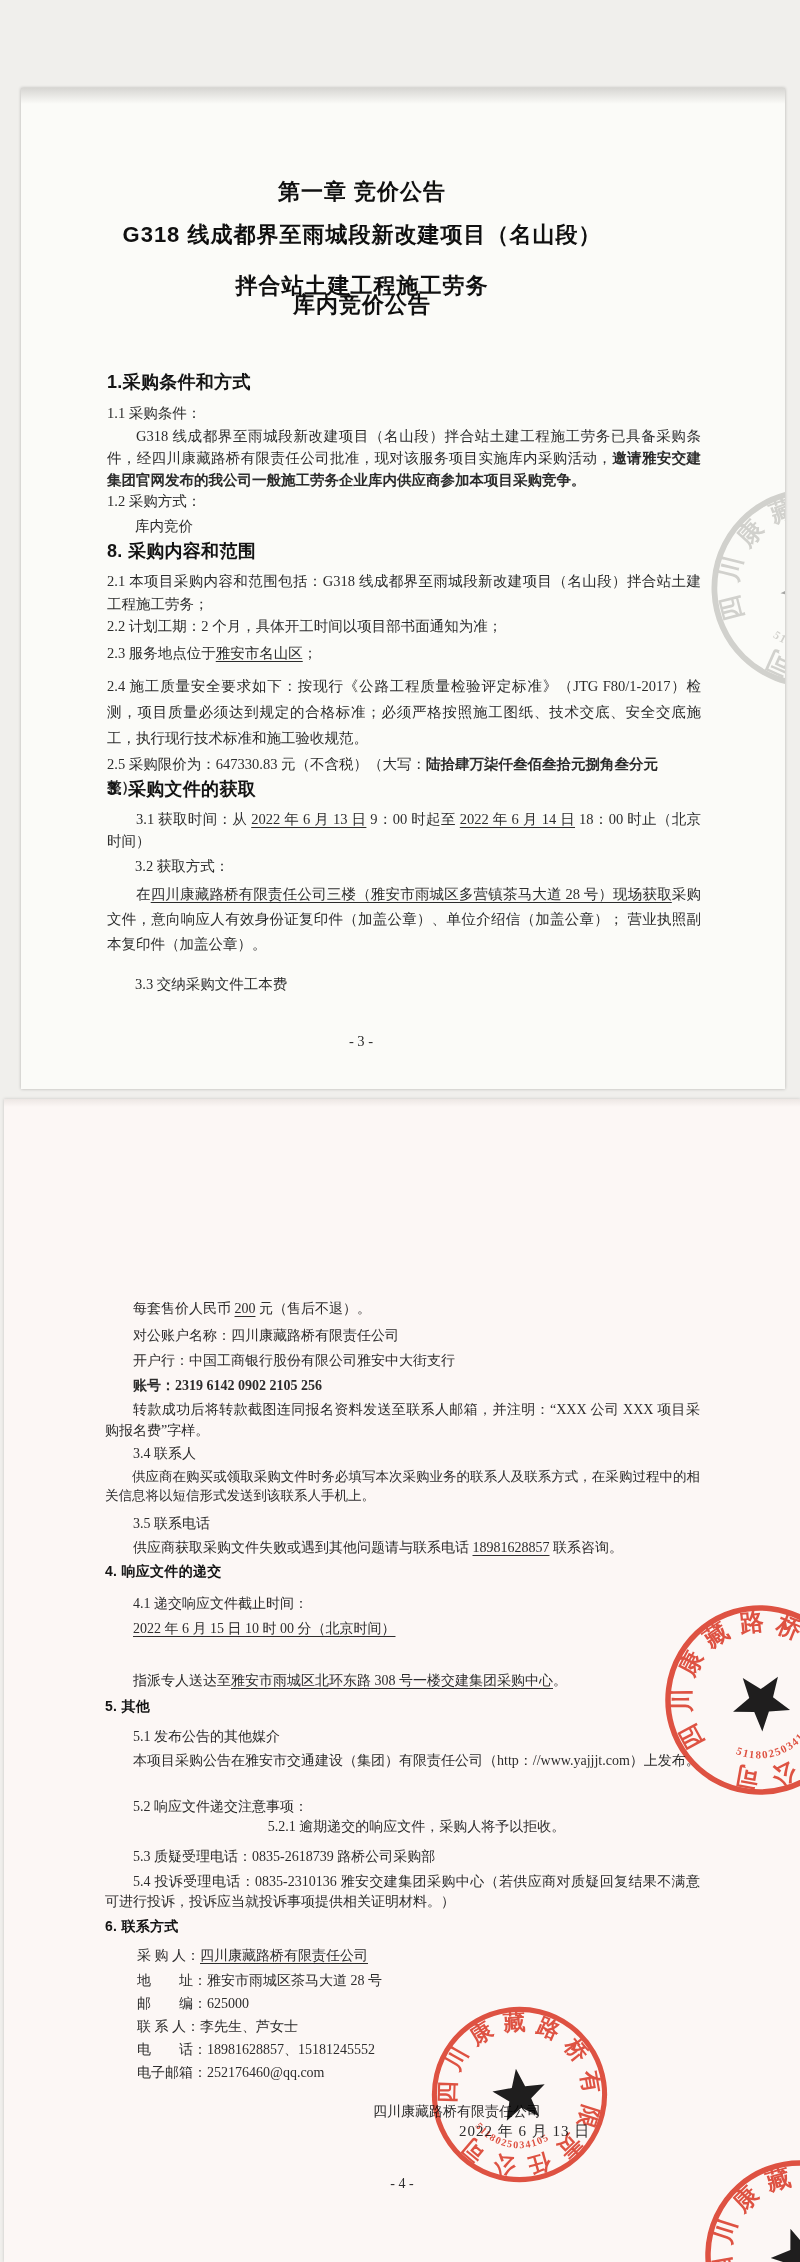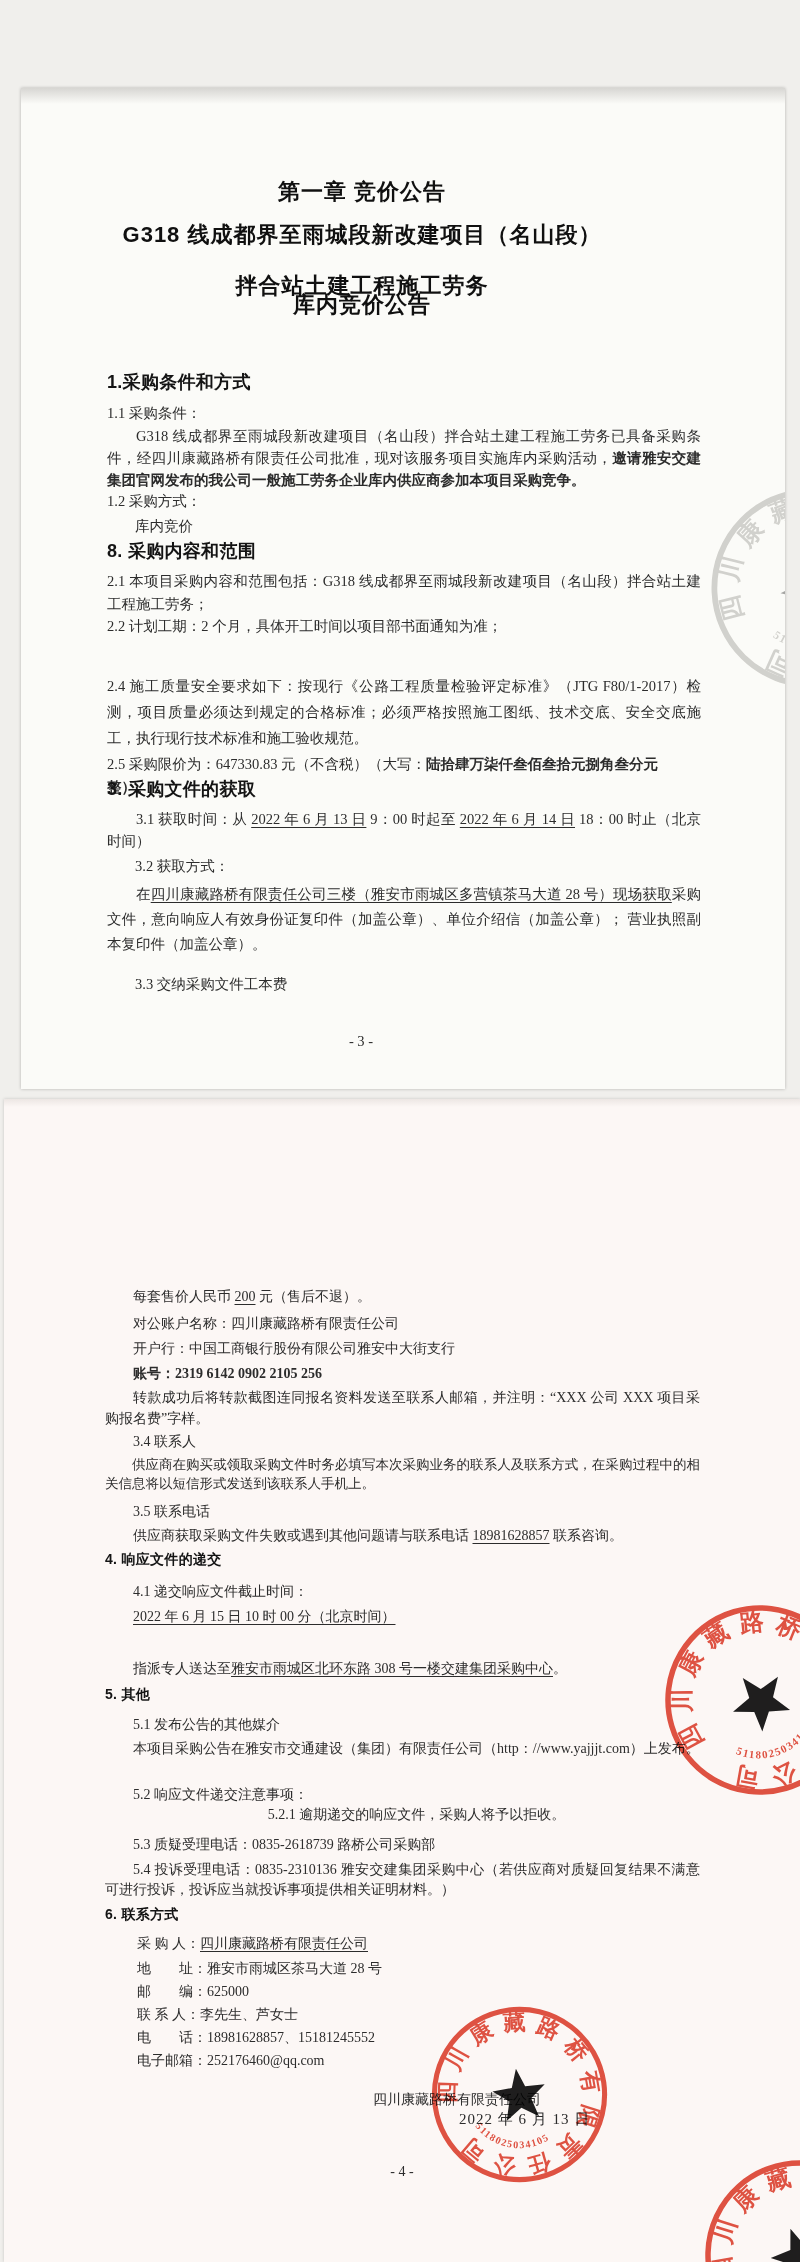--- a/index.html
+++ b/index.html
@@ -17,21 +17,21 @@
     background:linear-gradient(#b3b1ad, rgba(255,255,255,0)); opacity:.5; pointer-events:none; }
   #page2 {
     left:4px; top:1099px; width:796px; height:1163px;
     background:#fcf7f5; box-shadow:0 0 3px rgba(0,0,0,.18);
   }
   #page2::before { content:""; position:absolute; left:0; top:0; right:0; height:8px;
     background:linear-gradient(#ddd6d2, rgba(255,255,255,0)); opacity:.5; pointer-events:none; }
 
   .blk { position:absolute; left:86px; width:594px;
     font-size:14.5px; line-height:23px; color:#2c2c2c; }
-  #page2 .blk { left:101px; width:595px; font-size:14px; }
+  #page2 .blk { left:101px; width:595px; font-size:14px;margin-top:12px; }
   .t { font-family:"Liberation Sans",sans-serif; font-weight:700; color:#101010;
     font-size:22px; letter-spacing:1px; left:0; width:682px; text-align:center; }
   .hd { font-family:"Liberation Sans",sans-serif; font-weight:700; font-size:18px;
     color:#141414; letter-spacing:.3px; line-height:22px; }
   .u { text-decoration:underline; text-underline-offset:3px; }
   .bd { font-weight:700; }
   .ind { text-indent:2em; }
   .j { text-align:justify; }
   .c { text-align:center; }
   .crow { white-space:nowrap; }
@@ -54,20 +54,21 @@
 
   <div class="blk hd" style="top:283px;">1.采购条件和方式</div>
   <div class="blk" style="top:314px;">1.1 采购条件：</div>
   <div class="blk j ind" style="top:337px; line-height:22px;"><span>G318 线成都界至雨城段新改建项目（名山段）拌合站土建工程施工劳务已具备采购条件，经四川康藏路桥有限责任公司批准，现对该服务项目实施库内采购活动，</span><span class="bd">邀请雅安交建集团官网发布的我公司一般施工劳务企业库内供应商参加本项目采购竞争。</span></div>
   <div class="blk" style="top:402px;">1.2 采购方式：</div>
   <div class="blk" style="top:427px; left:114px;">库内竞价</div>
 
   <div class="blk hd" style="top:452px;">8. 采购内容和范围</div>
   <div class="blk j" style="top:482px;">2.1 本项目采购内容和范围包括：G318 线成都界至雨城段新改建项目（名山段）拌合站土建工程施工劳务；</div>
   <div class="blk" style="top:527px;">2.2 计划工期：2 个月，具体开工时间以项目部书面通知为准；</div>
+  <div class="blk" style="top:554px;"><span>2.3 服务地点位于</span><span class="u">雅安市名山区</span><span>；</span></div>
   <div class="blk j" style="top:585px; line-height:26px;">2.4 施工质量安全要求如下：按现行《公路工程质量检验评定标准》（JTG F80/1-2017）检测，项目质量必须达到规定的合格标准；必须严格按照施工图纸、技术交底、安全交底施工，执行现行技术标准和施工验收规范。</div>
   <div class="blk" style="top:665px;"><span>2.5 采购限价为：647330.83 元（不含税）（大写：</span><span class="bd">陆拾肆万柒仟叁佰叁拾元捌角叁分元整</span><span class="bd">）。</span></div>
 
   <div class="blk hd" style="top:690px;">3. 采购文件的获取</div>
   <div class="blk j ind" style="top:720px; line-height:22px;"><span>3.1 获取时间：从 </span><span class="u">2022 年 6 月 13 日</span><span> 9：00 时起至 </span><span class="u">2022 年 6 月 14 日</span><span> 18：00 时止（北京时间）</span></div>
   <div class="blk" style="top:767px; left:114px;">3.2 获取方式：</div>
   <div class="blk j ind" style="top:794px; line-height:25px;"><span>在</span><span class="u">四川康藏路桥有限责任公司三楼（雅安市雨城区多营镇茶马大道 28 号）现场获取</span><span>采购文件，意向响应人有效身份证复印件（加盖公章）、单位介绍信（加盖公章）； 营业执照副本复印件（加盖公章）。</span></div>
   <div class="blk" style="top:885px; left:114px;">3.3 交纳采购文件工本费</div>
 
   <div class="blk c" style="top:942px; left:0; width:680px;">- 3 -</div>

